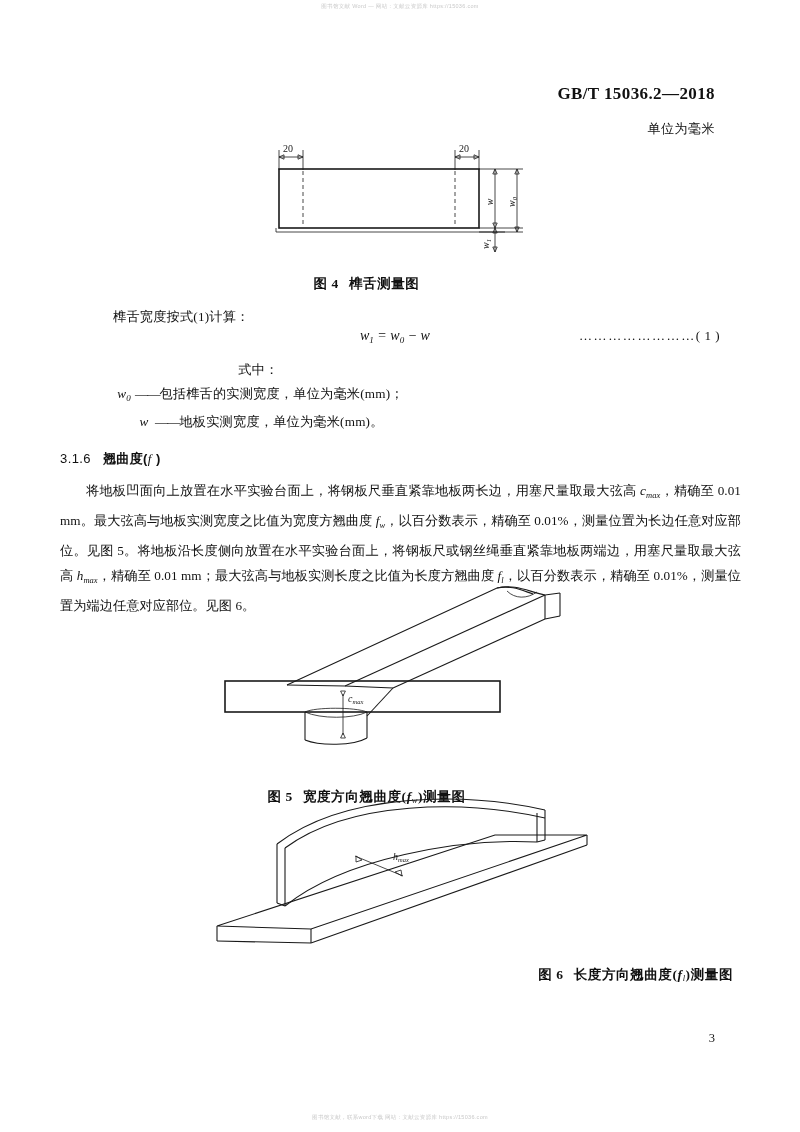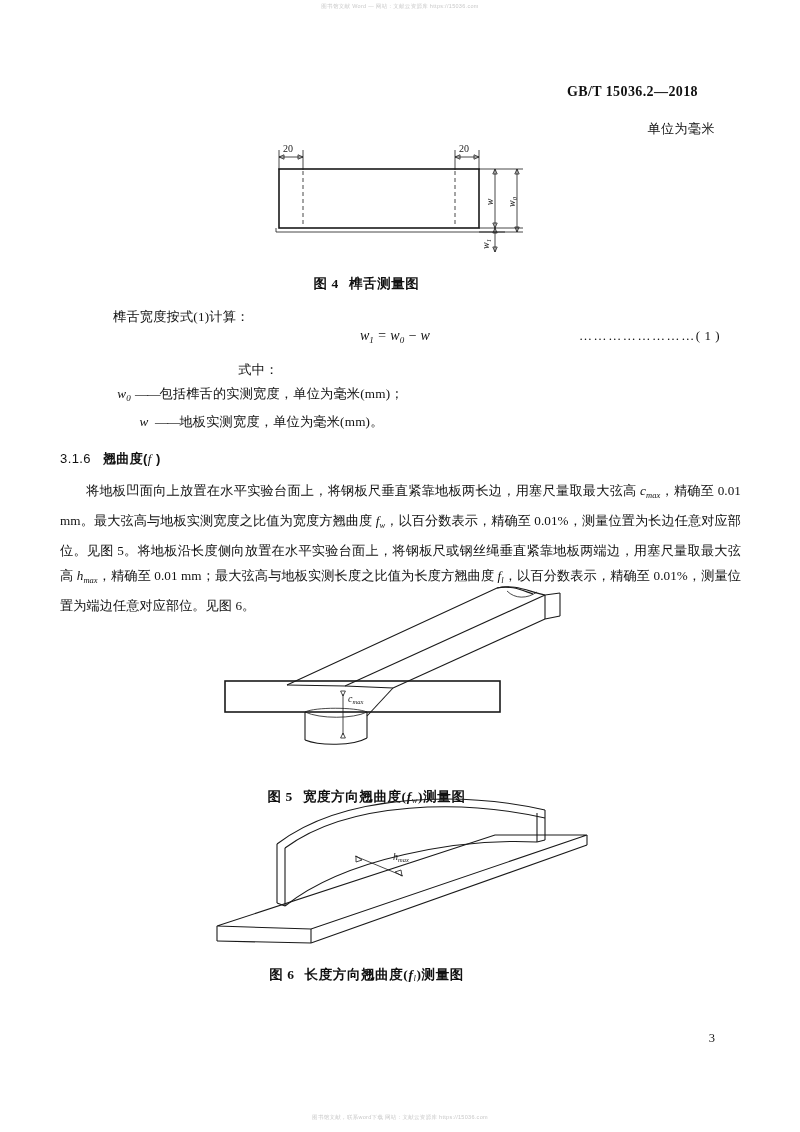--- a/index.html
+++ b/index.html
@@ -34,24 +34,24 @@
     user-select: none;
     white-space: nowrap;
   }
   .watermark.top { top: 3px; }
   .watermark.bottom { bottom: 11px; }
 
   
   .std-header {
     position: absolute;
     top: 84px;
-    right: 102px;
+    right: 85px;
     font-family: "Liberation Serif", serif;
     font-weight: bold;
-    font-size: 14px;
+    font-size: 17px;
     letter-spacing: 0.4px;
     white-space: nowrap;
   }
   .unit-note {
     position: absolute;
     top: 120px;
     right: 85px;
     font-size: 13px;
     letter-spacing: 0.5px;
     white-space: nowrap;
@@ -83,21 +83,21 @@
     font-weight: bold;
   }
   .fig-caption sub {
     font-size: 8.5px;
     font-style: italic;
     font-weight: normal;
     vertical-align: -2px;
   }
   #fig4-caption { top: 275px; }
   #fig5-caption { top: 788px; }
-  #fig6-caption { top: 966px; }
+  #fig6-caption { top: 966px; text-align: right; }
 
   
   .txt {
     position: absolute;
     font-size: 13.2px;
     line-height: 24px;
     letter-spacing: 0.2px;
     text-align: center;
   }
   .formula-lead {

